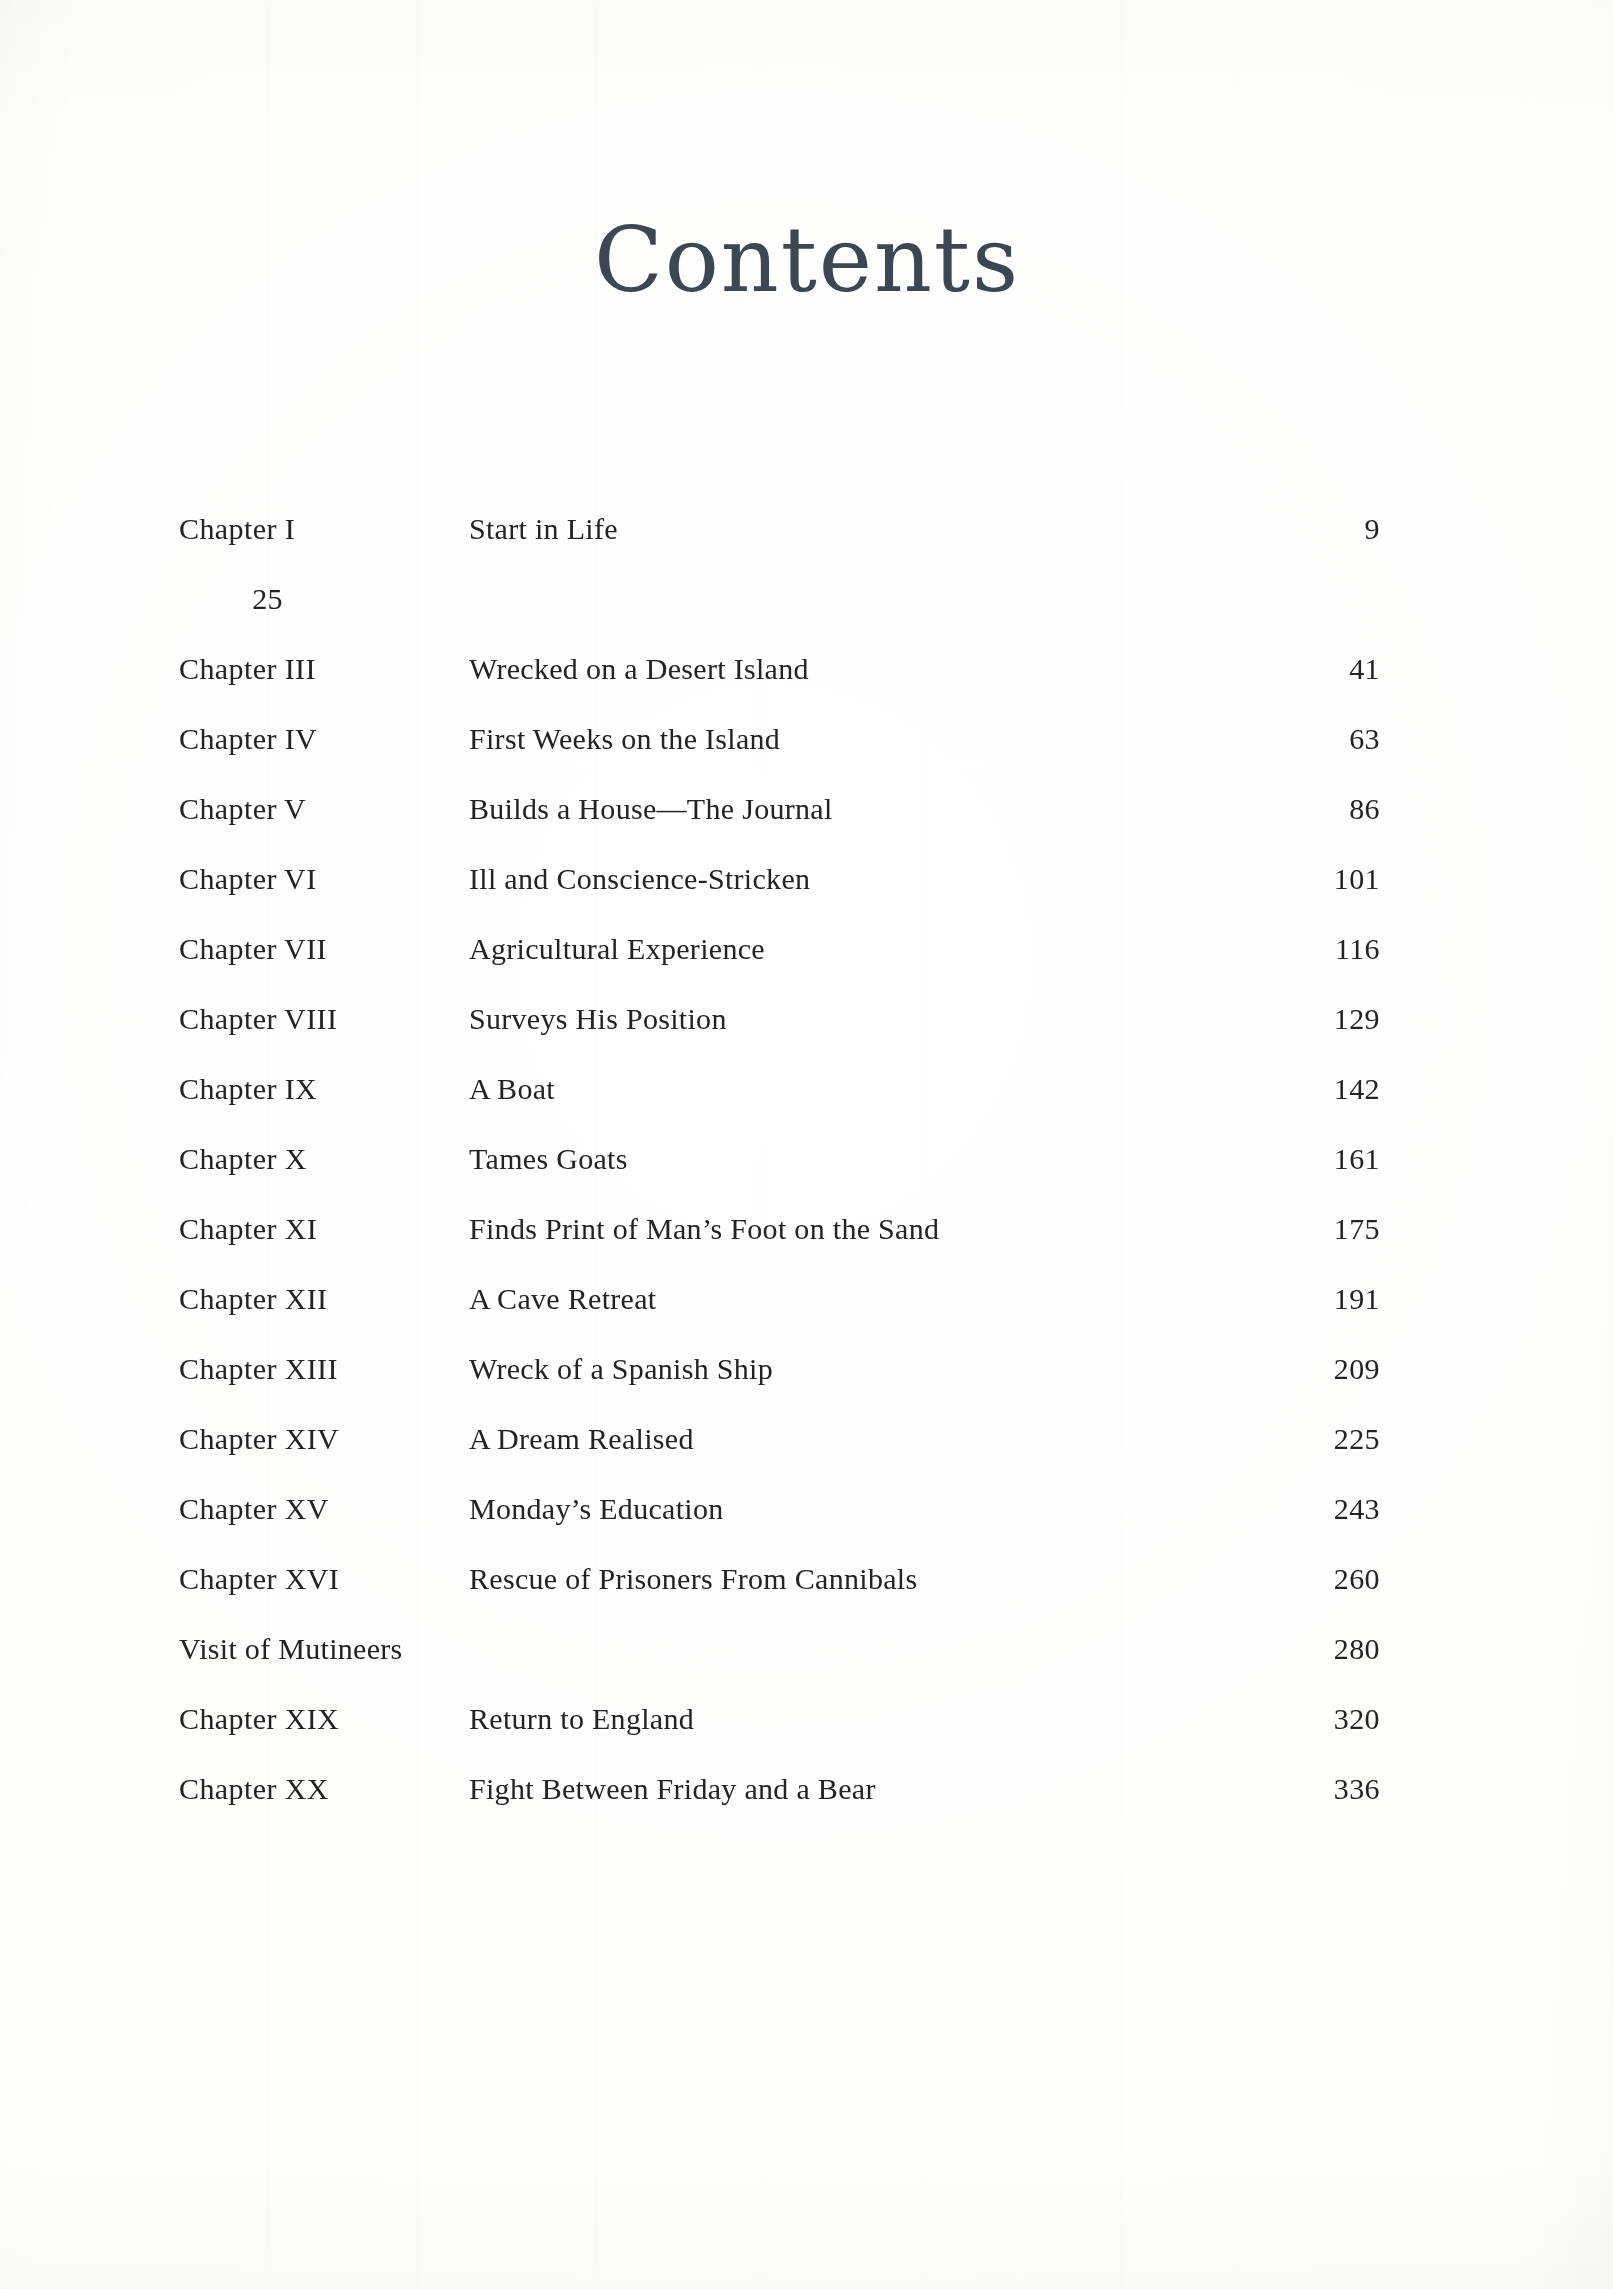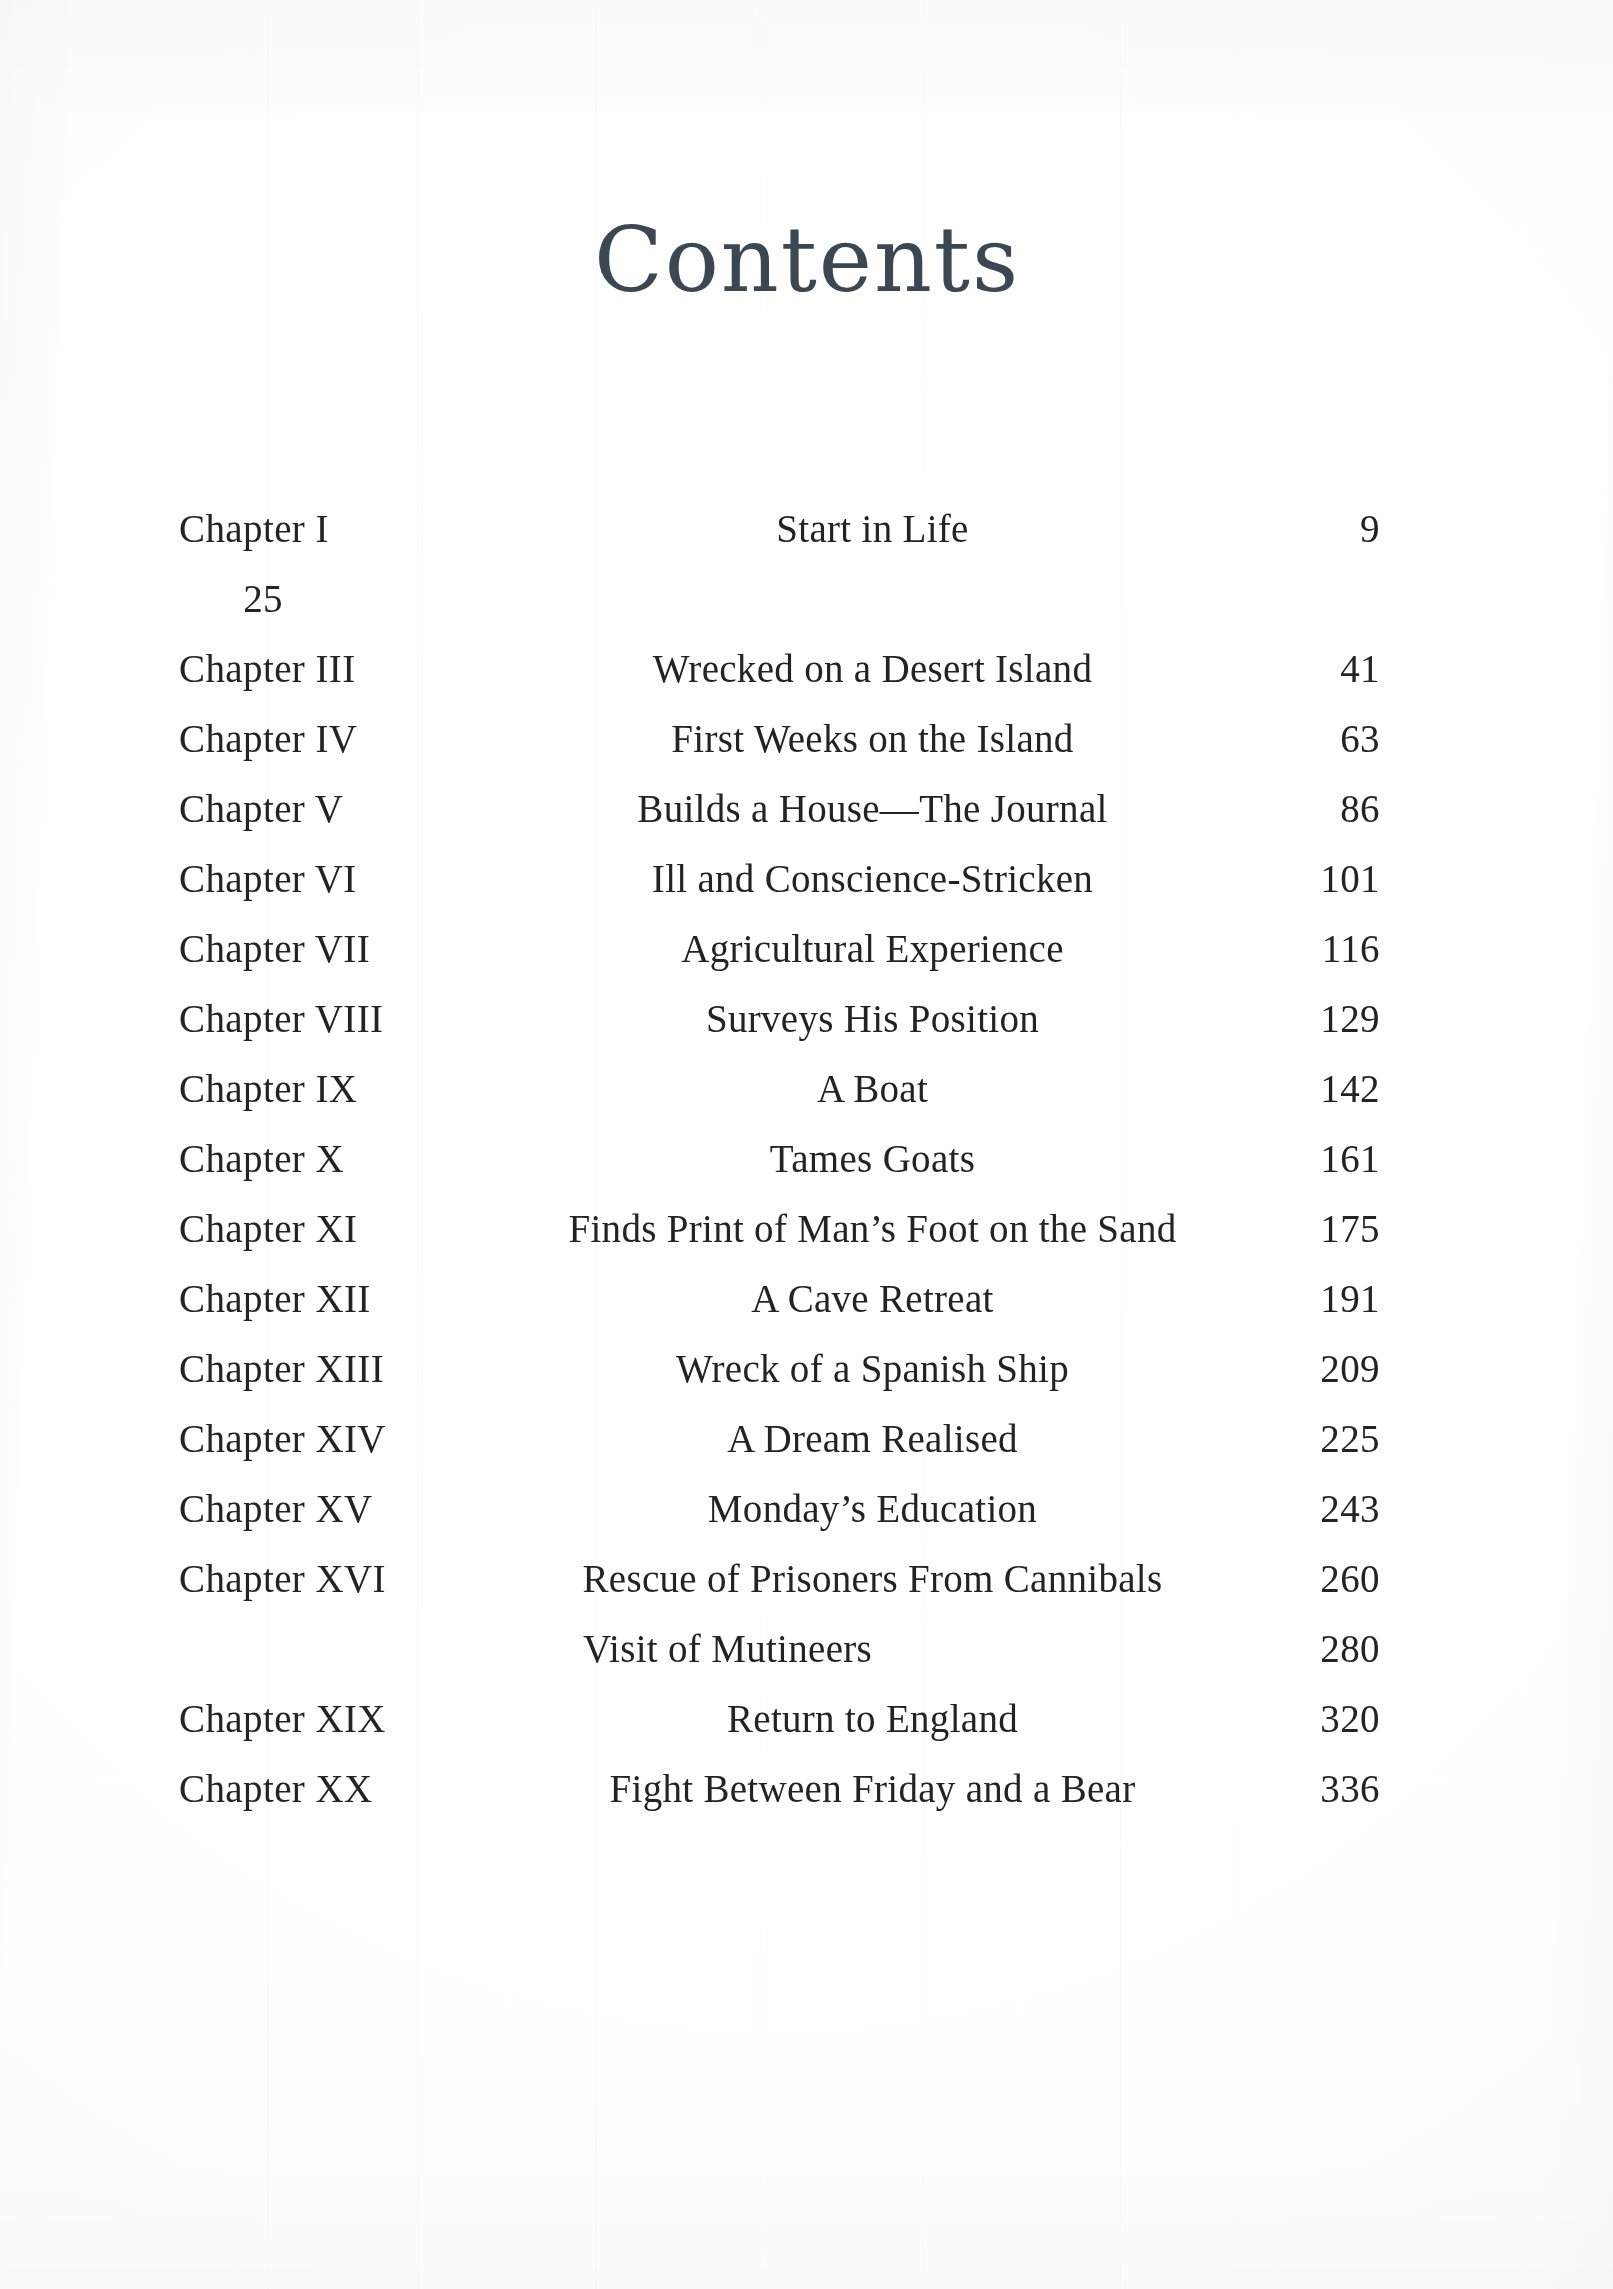--- a/index.html
+++ b/index.html
@@ -81,35 +81,34 @@
     top: 494px;
     left: 179px;
     width: 1201px;
   }
 
   .toc-row {
     display: flex;
     align-items: baseline;
     height: 70px;
     color: #232323;
-    font-size: 39px;
+    font-size: 30px;
     line-height: 70px;
     white-space: nowrap;
   }
 
   .chapter-label {
     width: 290px;
     flex: 0 0 290px;
     letter-spacing: 0.4px;
   }
 
   .chapter-title {
     flex: 1 1 auto;
     letter-spacing: 0.3px;
-    text-align: center;
   }
 
   .chapter-page {
     width: 104px;
     flex: 0 0 104px;
     text-align: right;
     letter-spacing: 0.4px;
   }
 </style>
 </head>

